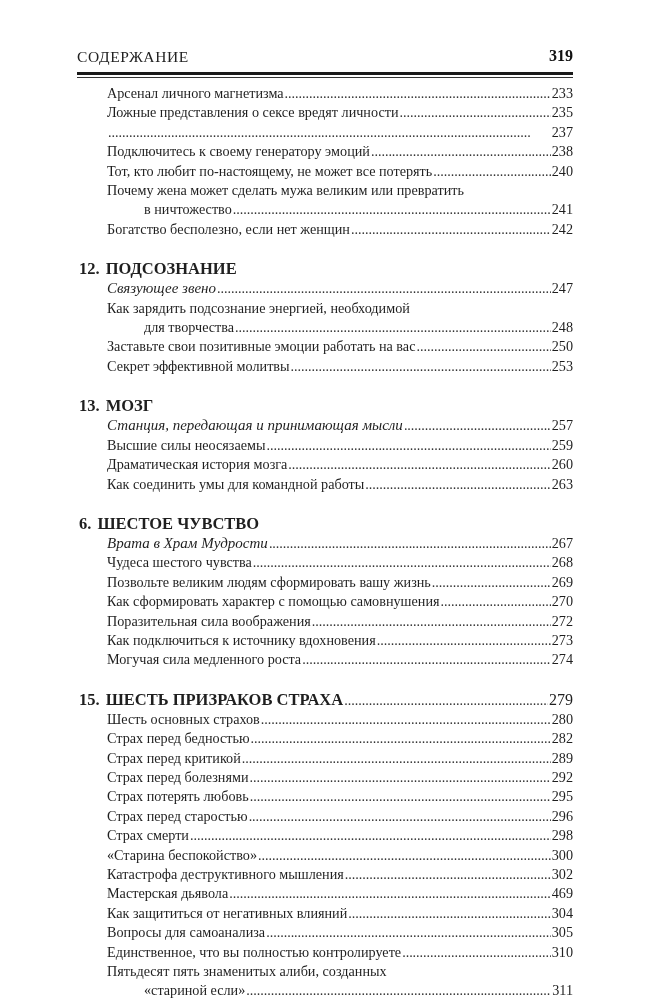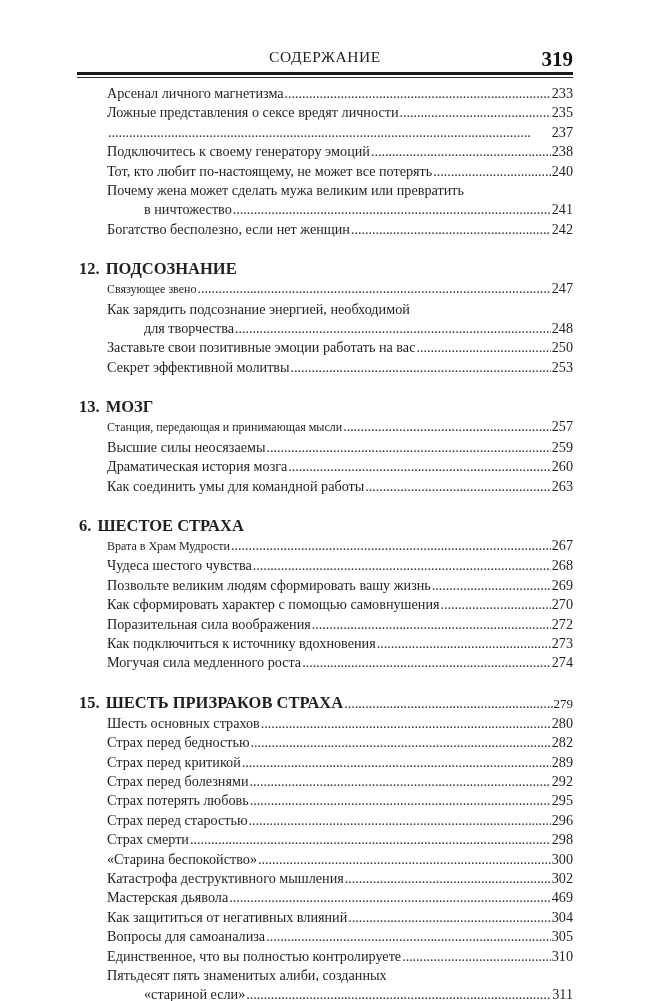--- a/index.html
+++ b/index.html
@@ -2,43 +2,43 @@
 <html><head>
 <meta charset="utf-8">
 <style>
   html, body { margin: 0; padding: 0; }
   body {
     width: 652px; height: 1001px; background: #ffffff; overflow: hidden;
     font-family: "Liberation Serif", "DejaVu Serif", serif; color: #1f1f1f;
     position: relative;
   }
   .header { position: absolute; left: 77px; width: 496px; top: 48px; height: 22px; }
-  .header .title { position: absolute; left: 0; right: 0; text-align: center; top: 0;
+  .header .title { position: absolute; left: 0; right: 0; top: 0;
     font-size: 15.5px; letter-spacing: 0.6px; color: #222; }
-  .header .pnum { position: absolute; right: 0; top: -1px; font-weight: bold; font-size: 21px; color: #111; }
+  .header .pnum { position: absolute; right: 0; top: -1px; font-weight: bold; font-size: 16px; color: #111; }
   .rule-thick { position: absolute; left: 77px; width: 496px; top: 72px; height: 3px; background: #1a1a1a; }
   .rule-thin { position: absolute; left: 77px; width: 496px; top: 77px; height: 1px; background: #333; }
 
   .toc { position: absolute; left: 79px; width: 494px; top: 84px; }
   .entry { position: relative; margin-left: 28px; font-size: 14.2px; line-height: 19.4px; }
   .entry .row { display: flex; align-items: baseline; }
   .entry .txt { white-space: nowrap; }
   .entry .dots { flex: 1; overflow: hidden; white-space: nowrap; margin: 0 1px; color: #333; }
   .entry .dots::before { content: ". . . . . . . . . . . . . . . . . . . . . . . . . . . . . . . . . . . . . . . . . . . . . . . . . . . . . . . . . . . . . . . . . . . . . . . . . . . . . . . . . . . . . . . . . . . . . . . . . . . . . . . . . . . . . . . . . . . . . . . . ."; letter-spacing: -1.8px; }
   .entry .pg { white-space: nowrap; }
   .entry .line1 { white-space: nowrap; }
   .entry .cont { padding-left: 37px; }
-  .entry.italic .txt { font-size: 12px; }
+  .entry.italic .txt { font-style: italic; font-size: 15px; }
 
   .chapter { margin-top: 20px; }
   .chapter .chead { font-weight: bold; font-size: 16.5px; line-height: 20px; display: flex; align-items: baseline; }
   .chapter .chead .num { margin-right: 6px; }
   .chapter .chead .dots { flex: 1; overflow: hidden; white-space: nowrap; font-weight: normal; font-size: 14.2px; margin: 0 1px; color: #333; }
   .chapter .chead .dots::before { content: ". . . . . . . . . . . . . . . . . . . . . . . . . . . . . . . . . . . . . . . . . . . . . . . . . . . . . . . . . . . . . . . . . . . . . . . . . . . . . . . ."; letter-spacing: -1.8px; }
-  .chapter .chead .pg { font-weight: normal; font-size: 13px; }
+  .chapter .chead .pg { font-weight: normal; font-size: 16px; }
 </style>
 </head>
 <body>
 
 <div class="header">
   <span class="title">СОДЕРЖАНИЕ</span>
   <span class="pnum">319</span>
 </div>
 <div class="rule-thick"></div>
 <div class="rule-thin"></div>
@@ -158,21 +158,21 @@
         <div class="row">
           <span class="txt">Как соединить умы для командной работы</span>
           <span class="dots"></span>
           <span class="pg">263</span>
         </div>
       </div>
     </div>
     <div class="chapter">
       <div class="chead">
         <span class="num">6.</span>
-        <span class="ttl">ШЕСТОЕ СТРАХА</span>
+        <span class="ttl">ШЕСТОЕ ЧУВСТВО</span>
       </div>
       <div class="entry italic">
         <div class="row">
           <span class="txt">Врата в Храм Мудрости</span>
           <span class="dots"></span>
           <span class="pg">267</span>
         </div>
       </div>
       <div class="entry">
         <div class="row">

